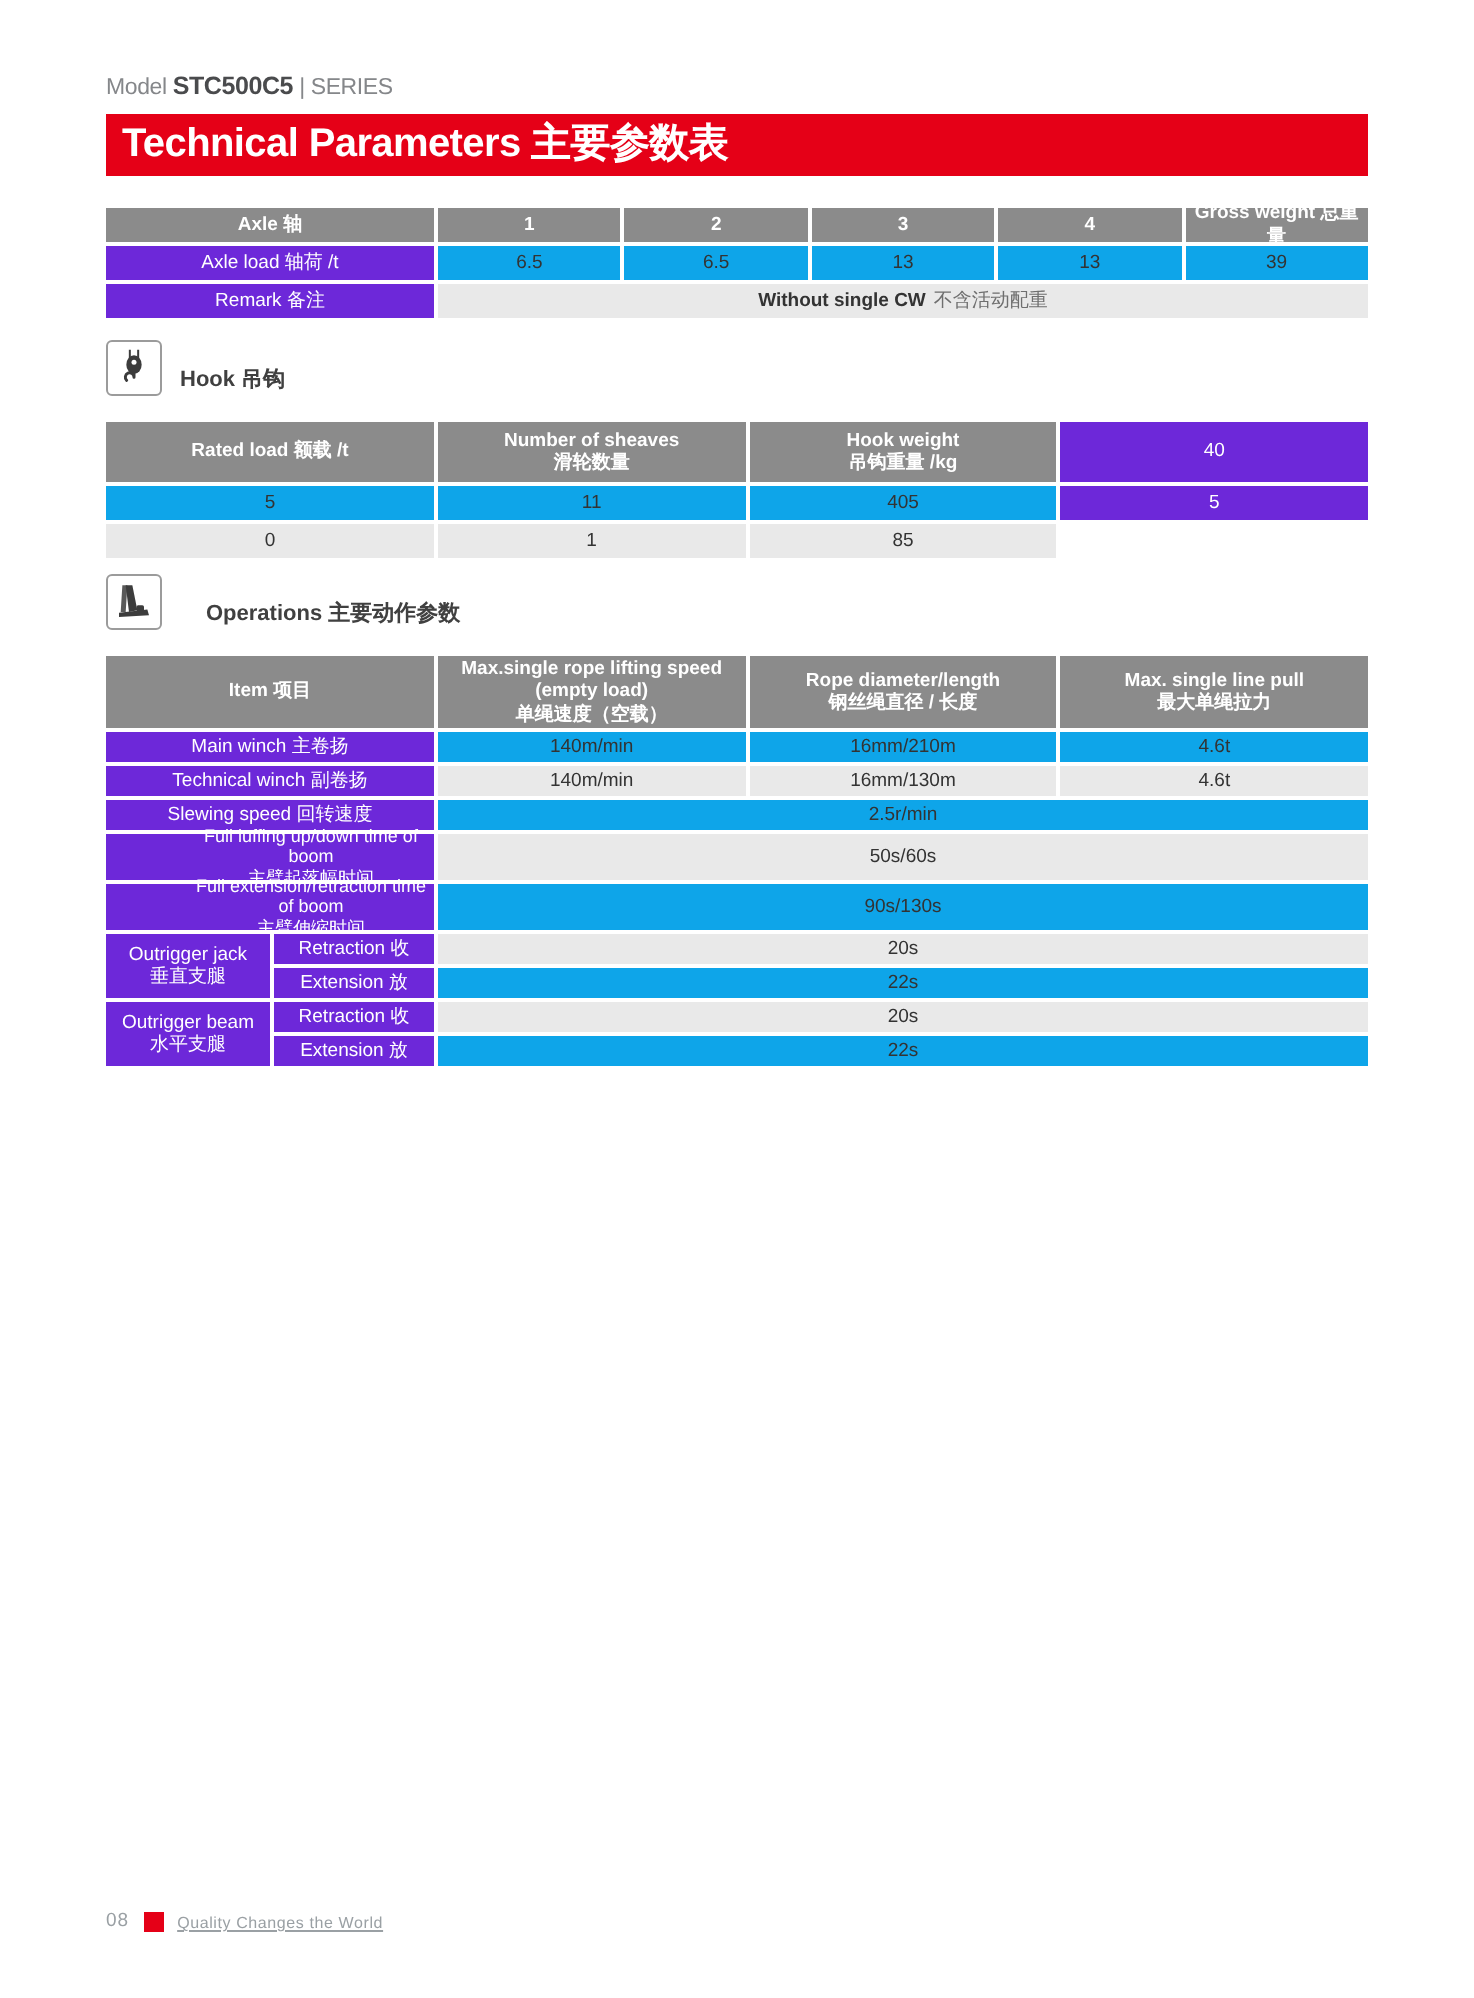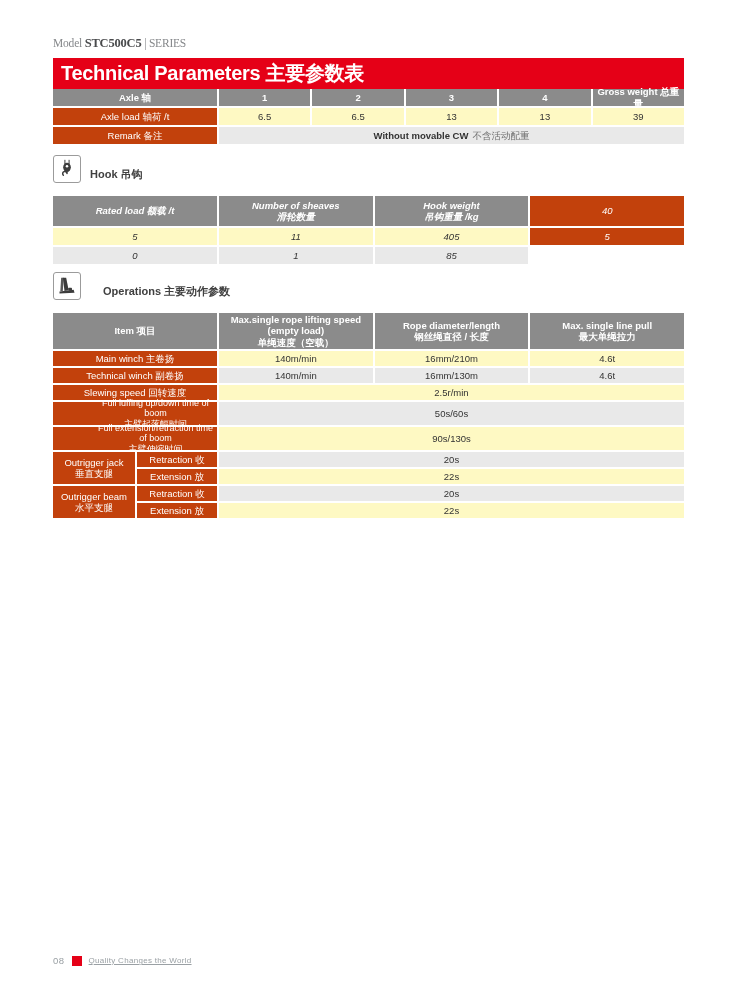--- a/index.html
+++ b/index.html
@@ -3,21 +3,21 @@
 <meta charset="utf-8">
 <style>
   html,body{margin:0;padding:0;}
   body{
     width:737px;height:999px;position:relative;background:#ffffff;
     font-family:"Liberation Sans",sans-serif;color:#3a3a3a;overflow:hidden;
   }
   .content{position:absolute;left:53px;top:0;width:631px;}
 
   
-  .model-line{margin-top:36px;font-size:11.5px;color:#85878a;letter-spacing:-0.2px;font-family:Liberation Serif, serif;}
+  .model-line{margin-top:36px;font-size:11.5px;color:#85878a;letter-spacing:-0.2px;}
   .model-line .model-name{color:#4a4b4d;font-weight:700;font-size:12.5px;}
   .banner{
     margin-top:7px;height:31px;background:#e50017;color:#ffffff;
     font-size:20px;font-weight:700;line-height:31px;padding-left:8px;
     letter-spacing:-0.3px;box-sizing:border-box;
   }
 
   
   .sec-head{display:flex;align-items:flex-end;gap:9px;}
   .icon-box{
@@ -26,39 +26,39 @@
   }
   .sec-title{font-size:11px;font-weight:700;color:#404040;padding-bottom:1px;}
 
   
   .t{display:grid;gap:2px;width:631px;background:#ffffff;}
   .c{
     display:flex;align-items:center;justify-content:center;text-align:center;
     white-space:pre-line;line-height:1.18;font-size:9.5px;padding:0 2px;box-sizing:border-box;
   }
   .gh{background:#8b8b8b;color:#ffffff;font-weight:700;}
-  .rl{background:#c2410c;color:#ffffff;}
-  .v0{background:#fef9c3;color:#333333;}
+  .rl{background:#6d28d9;color:#ffffff;}
+  .v0{background:#0ea5e9;color:#333333;}
   .v1{background:#e9e9e9;color:#333333;}
   .small{font-size:9px;padding-left:43px;}
 
-  .t-axle{grid-template-columns:164px repeat(5,1fr);grid-template-rows:17px 17px 17px;margin-top:0;}
-  .t-hook{grid-template-columns:164px repeat(3,1fr);grid-template-rows:30px 17px 17px;margin-top:13px;font-style:italic;}
+  .t-axle{grid-template-columns:164px repeat(5,1fr);grid-template-rows:17px 17px 17px;margin-top:16px;}
+  .t-hook{grid-template-columns:164px repeat(3,1fr);grid-template-rows:30px 17px 17px;margin-top:13px;}
   .t-ops{grid-template-columns:82px 80px repeat(3,1fr);
          grid-template-rows:36px 15px 15px 15px 23px 23px 15px 15px 15px 15px;margin-top:13px;}
 
   .mt-axle{margin-top:30px;}
   .mt-hook{margin-top:11px;}
   .mt-ops{margin-top:8px;gap:22px;}
 
   .remark-en{font-weight:700;color:#333333;}
   .remark-cn{color:#6f6f6f;margin-left:4px;}
 
   
-  .footer{position:absolute;left:53px;top:955px;display:flex;align-items:center;gap:7px;}
+  .footer{position:absolute;left:53px;top:955px;display:flex;align-items:flex-end;gap:7px;}
   .page-num{font-size:9.5px;color:#9aa0a4;letter-spacing:0.5px;}
   .red-square{width:10px;height:10px;background:#e50017;display:inline-block;}
   .slogan{font-size:8px;color:#9aa0a4;letter-spacing:0.3px;text-decoration:underline;}
 
   svg{display:block;}
 </style>
 </head>
 <body>
 
 <div class="content">
@@ -80,21 +80,21 @@
 
     <div class="c rl">Axle load 轴荷 /t</div>
     <div class="c v0">6.5</div>
     <div class="c v0">6.5</div>
     <div class="c v0">13</div>
     <div class="c v0">13</div>
     <div class="c v0">39</div>
 
     <div class="c rl">Remark 备注</div>
     <div class="c v1" style="grid-column:2/7">
-      <span class="remark-en">Without movable CW</span>
+      <span class="remark-en">Without single CW</span>
       <span class="remark-cn">不含活动配重</span>
     </div>
   </div>
 
   <div class="sec-head mt-hook">
     <span class="icon-box">
       <svg width="20" height="20" viewBox="0 0 24 24">
         <g>
           <path d="M9.5 1 L9.5 6 M14.5 1 L14.5 6" stroke="#3c3c3c" stroke-width="1.2" fill="none"></path>
           <ellipse cx="12" cy="10" rx="4.6" ry="5.6" fill="#3c3c3c"></ellipse>

